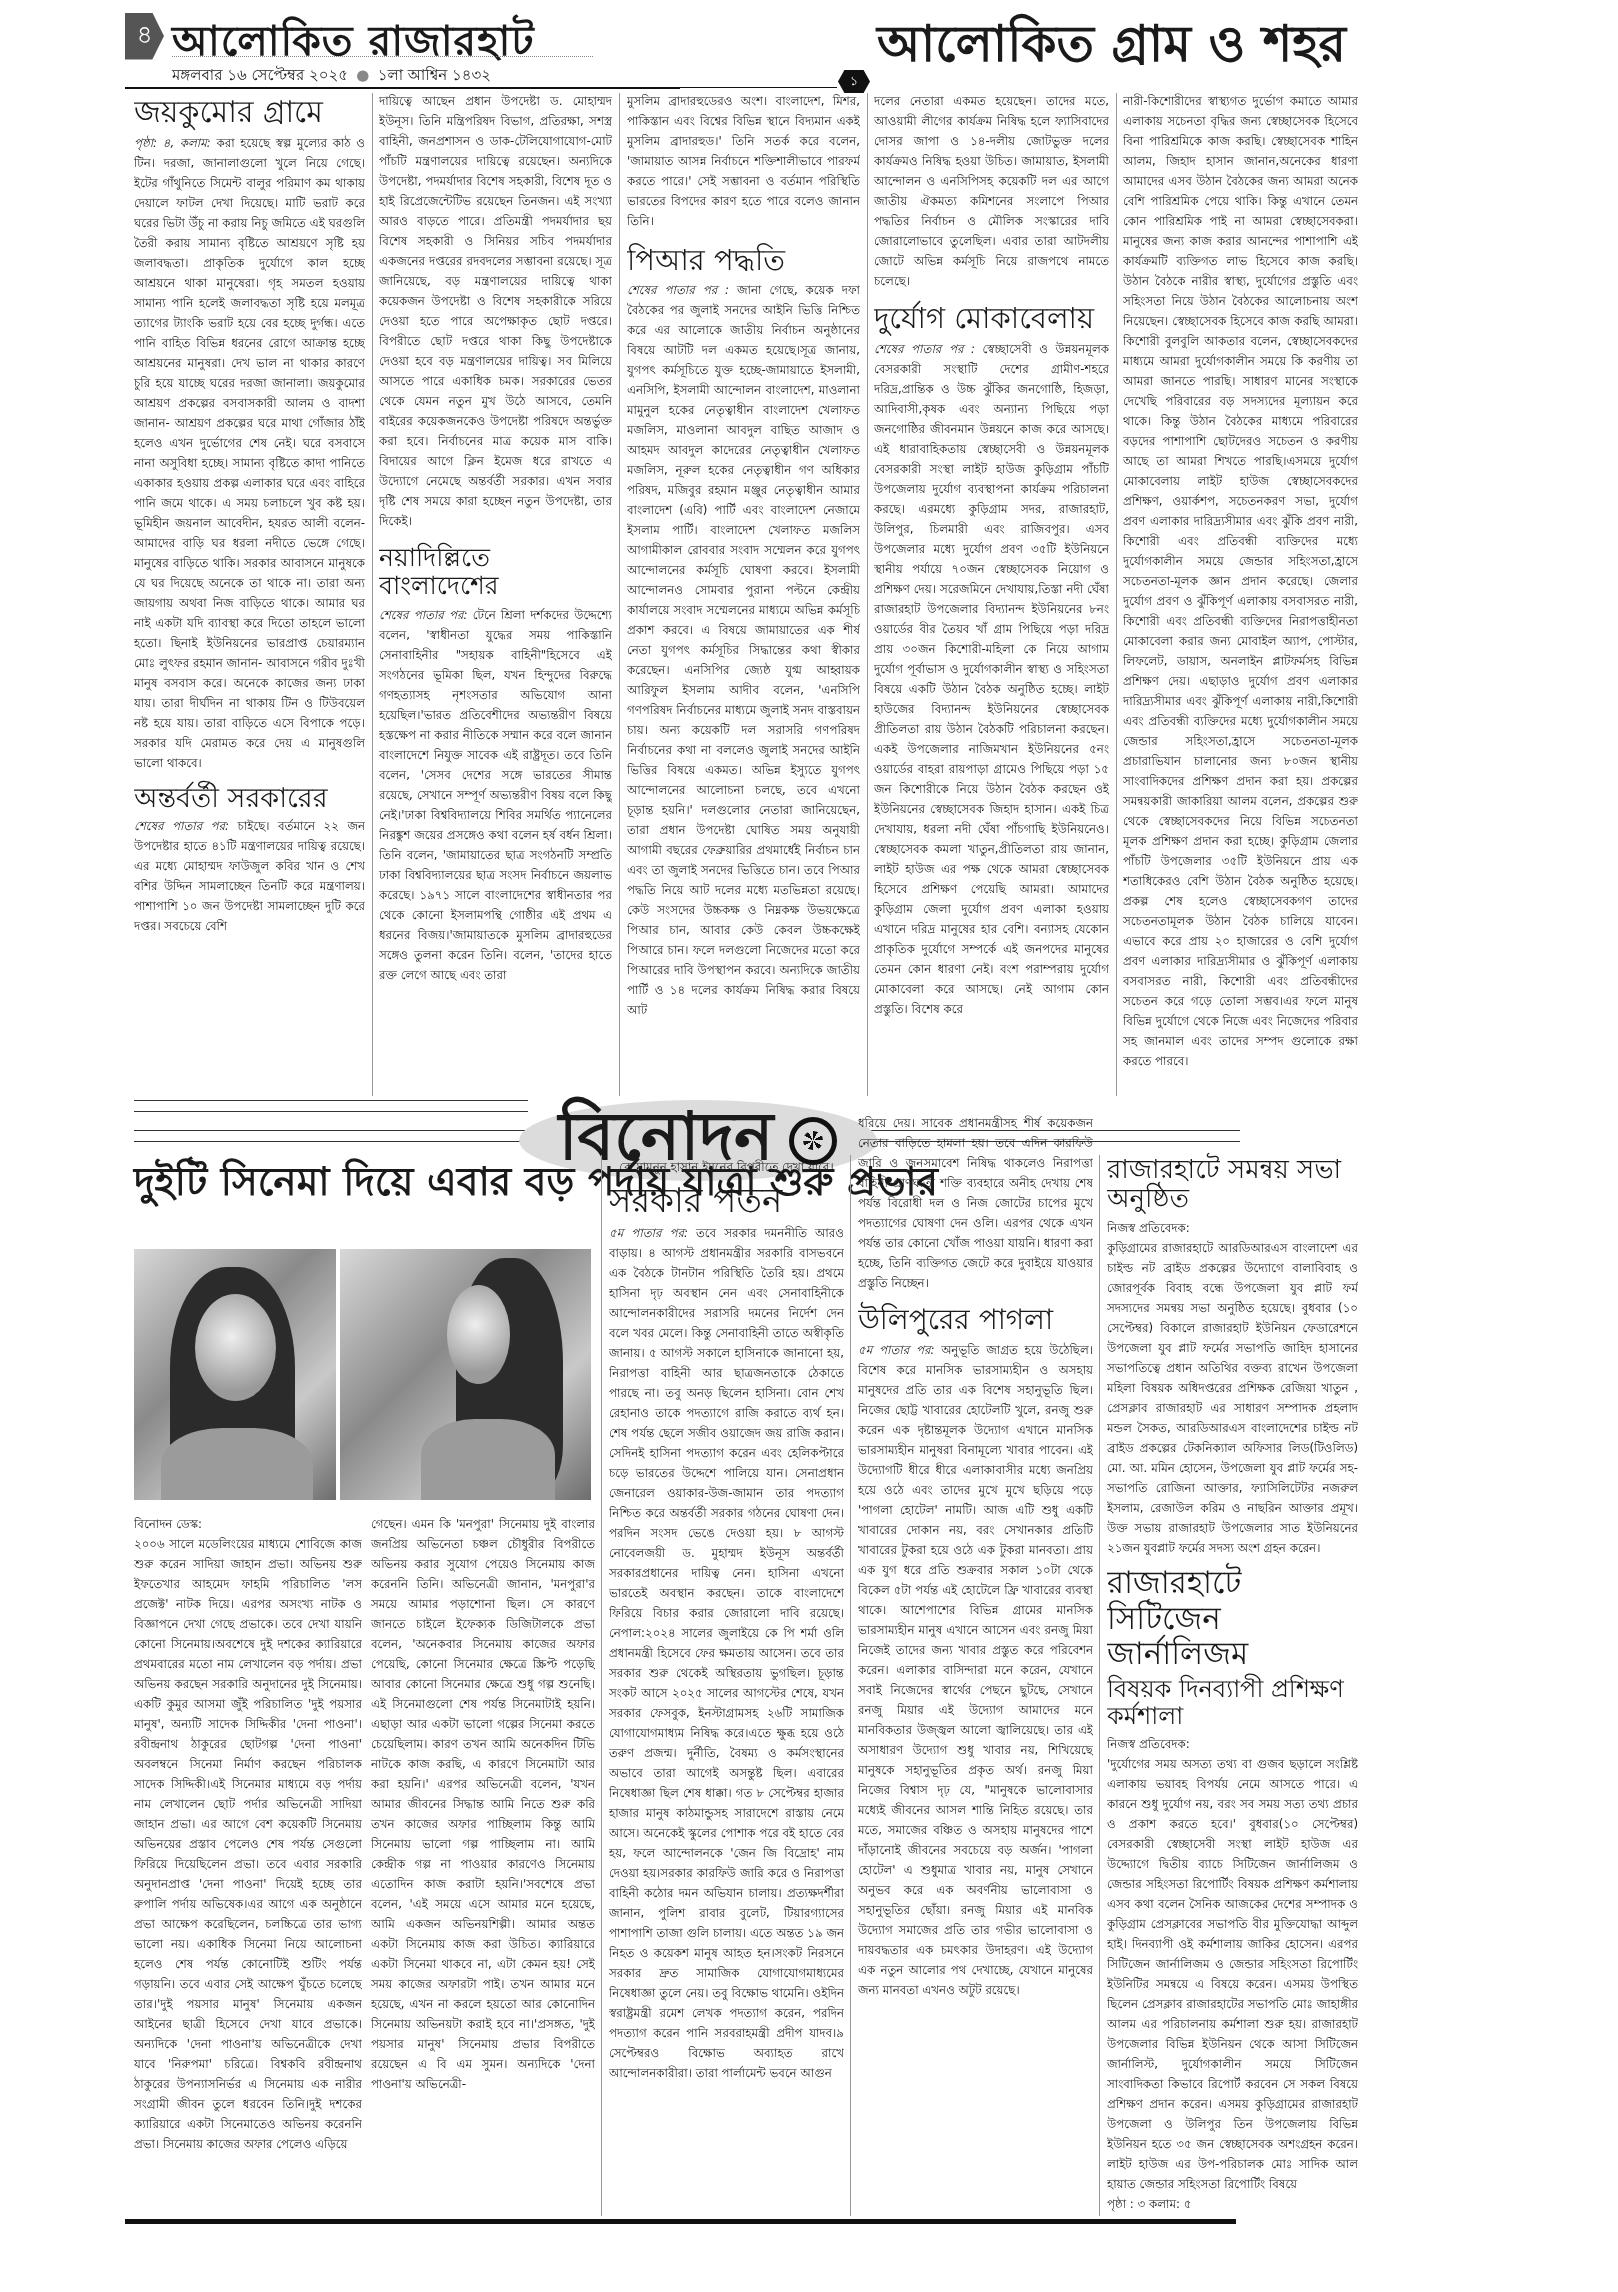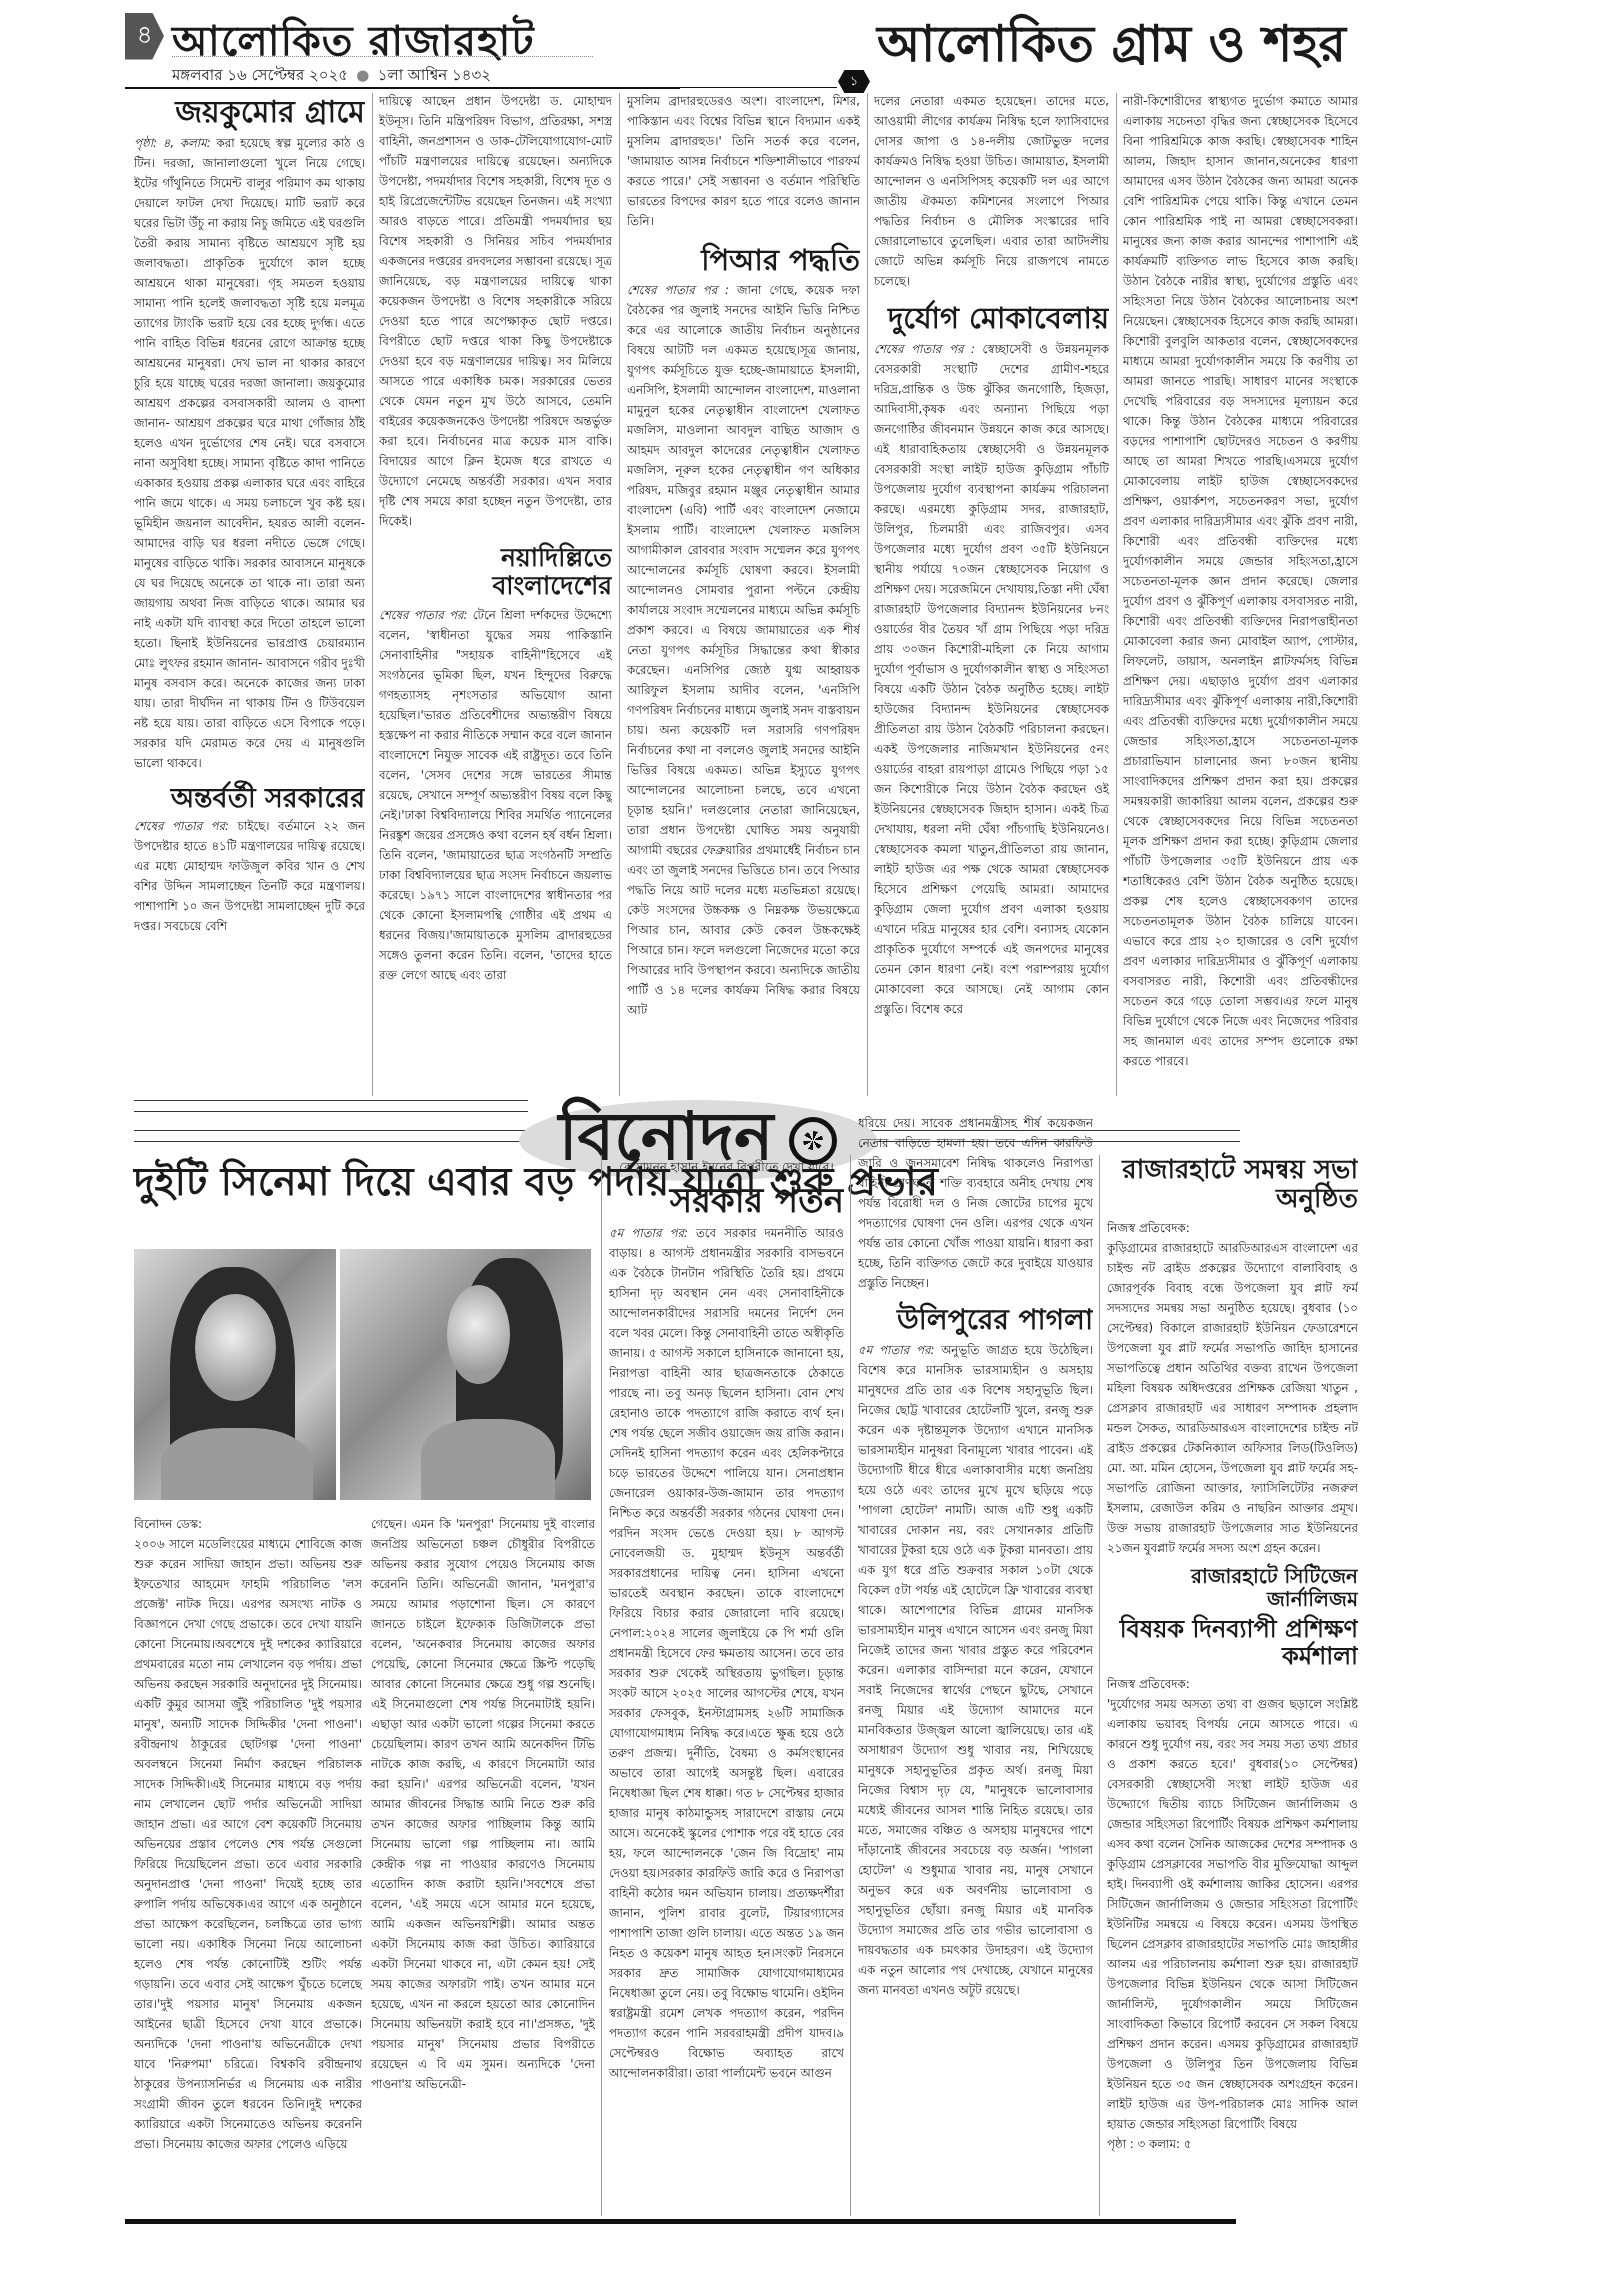--- a/index.html
+++ b/index.html
@@ -11,21 +11,21 @@
   .dotline{position:absolute;left:47px;top:56px;width:421px;border-top:0.9px dotted #888;}
   .dateline{position:absolute;left:47px;top:63px;font-size:15px;color:#222;}
   .dateline .dot{color:#888;margin:0 3.6px;}
   .rule-top{position:absolute;left:0;top:87px;width:555px;border-top:2.7px solid #111;}
   .rule-top2{position:absolute;left:555px;top:87px;width:157px;border-top:1.8px solid #111;}
   .badge1{position:absolute;left:713px;top:70px;width:32px;height:23px;background:#111;color:#fff;font-size:12.5px;display:flex;align-items:center;justify-content:center;clip-path:polygon(20% 0,80% 0,100% 50%,80% 100%,20% 100%,0 50%);}
   .masthead2{position:absolute;left:752px;top:6px;font-size:50px;font-weight:bold;font-family:"DejaVu Serif",serif;white-space:nowrap;}
   
   .col{position:absolute;font-size:11.8px;line-height:20px;text-align:justify;overflow:hidden;}
   .col p{margin:0;}
-  .head{font-family:"DejaVu Serif",serif;font-weight:bold;text-align:right;line-height:1.15;margin:3.6px 0 3.6px;}
+  .head{font-family:"DejaVu Serif",serif;font-weight:normal;text-align:left;line-height:1.15;margin:3.6px 0 3.6px;}
   .kicker{font-style:italic;}
   .vrule{position:absolute;width:0;border-left:0.9px solid #999;}
   
   .band-l{position:absolute;left:9px;width:394px;border-top:1.8px solid #333;}
   .band-r{position:absolute;left:725px;width:390px;border-top:1.8px solid #333;}
   .binodon{position:absolute;left:394px;top:1100px;width:358px;height:81px;background:#dcdcdc;border-radius:50% 50% 50% 50% / 50% 50% 50% 50%;display:flex;align-items:center;justify-content:center;gap:16px;}
   .binodon-title{font-size:66px;font-weight:bold;font-family:"DejaVu Serif",serif;}
   .reel{width:48px;height:48px;border-radius:50%;border:5.4px solid #111;position:relative;box-sizing:border-box;}
   .reel::before{content:"";position:absolute;left:9px;top:9px;width:19.7px;height:19.7px;border-radius:50%;background:repeating-conic-gradient(#111 0 30deg,transparent 30deg 60deg);}
   .big-head{position:absolute;left:9px;top:1160px;width:546px;font-size:39px;font-weight:bold;font-family:"DejaVu Serif",serif;line-height:1.1;white-space:nowrap;}
@@ -130,21 +130,21 @@
     <p>ধরিয়ে দেয়। সাবেক প্রধানমন্ত্রীসহ শীর্ষ কয়েকজন নেতার বাড়িতে হামলা হয়। তবে এদিন কারফিউ জারি ও জনসমাবেশ নিষিদ্ধ থাকলেও নিরাপত্তা বাহিনী প্রাণঘাতী শক্তি ব্যবহারে অনীহ দেখায় শেষ পর্যন্ত বিরোধী দল ও নিজ জোটের চাপের মুখে পদত্যাগের ঘোষণা দেন ওলি। এরপর থেকে এখন পর্যন্ত তার কোনো খোঁজ পাওয়া যায়নি। ধারণা করা হচ্ছে, তিনি ব্যক্তিগত জেটে করে দুবাইয়ে যাওয়ার প্রস্তুতি নিচ্ছেন।</p>
     <div class="head" style="font-size:28px;margin-top:11px;">উলিপুরের পাগলা</div>
     <p><span class="kicker">৫ম পাতার পর:</span> <span>অনুভূতি জাগ্রত হয়ে উঠেছিল। বিশেষ করে মানসিক ভারসাম্যহীন ও অসহায় মানুষদের প্রতি তার এক বিশেষ সহানুভূতি ছিল। নিজের ছোট্ট খাবারের হোটেলটি খুলে, রনজু শুরু করেন এক দৃষ্টান্তমূলক উদ্যোগ এখানে মানসিক ভারসাম্যহীন মানুষরা বিনামূল্যে খাবার পাবেন। এই উদ্যোগটি ধীরে ধীরে এলাকাবাসীর মধ্যে জনপ্রিয় হয়ে ওঠে এবং তাদের মুখে মুখে ছড়িয়ে পড়ে 'পাগলা হোটেল' নামটি। আজ এটি শুধু একটি খাবারের দোকান নয়, বরং সেখানকার প্রতিটি খাবারের টুকরা হয়ে ওঠে এক টুকরা মানবতা। প্রায় এক যুগ ধরে প্রতি শুক্রবার সকাল ১০টা থেকে বিকেল ৫টা পর্যন্ত এই হোটেলে ফ্রি খাবারের ব্যবস্থা থাকে। আশেপাশের বিভিন্ন গ্রামের মানসিক ভারসাম্যহীন মানুষ এখানে আসেন এবং রনজু মিয়া নিজেই তাদের জন্য খাবার প্রস্তুত করে পরিবেশন করেন। এলাকার বাসিন্দারা মনে করেন, যেখানে সবাই নিজেদের স্বার্থের পেছনে ছুটছে, সেখানে রনজু মিয়ার এই উদ্যোগ আমাদের মনে মানবিকতার উজ্জ্বল আলো জ্বালিয়েছে। তার এই অসাধারণ উদ্যোগ শুধু খাবার নয়, শিখিয়েছে মানুষকে সহানুভূতির প্রকৃত অর্থ। রনজু মিয়া নিজের বিশ্বাস দৃঢ় যে, "মানুষকে ভালোবাসার মধ্যেই জীবনের আসল শান্তি নিহিত রয়েছে। তার মতে, সমাজের বঞ্চিত ও অসহায় মানুষদের পাশে দাঁড়ানোই জীবনের সবচেয়ে বড় অর্জন। 'পাগলা হোটেল' এ শুধুমাত্র খাবার নয়, মানুষ সেখানে অনুভব করে এক অবর্ণনীয় ভালোবাসা ও সহানুভূতির ছোঁয়া। রনজু মিয়ার এই মানবিক উদ্যোগ সমাজের প্রতি তার গভীর ভালোবাসা ও দায়বদ্ধতার এক চমৎকার উদাহরণ। এই উদ্যোগ এক নতুন আলোর পথ দেখাচ্ছে, যেখানে মানুষের জন্য মানবতা এখনও অটুট রয়েছে।</span></p>
   </div>
   <div class="vrule" style="left:974px;top:1155px;height:1061px;"></div>
 
   <div class="col" style="left:982px;top:1151px;width:251px;height:1066px;">
     <div class="head" style="font-size:26px;">রাজারহাটে সমন্বয় সভা অনুষ্ঠিত</div>
     <p>নিজস্ব প্রতিবেদক:</p>
     <p>কুড়িগ্রামের রাজারহাটে আরডিআরএস বাংলাদেশ এর চাইল্ড নট ব্রাইড প্রকল্পের উদ্যোগে বালাবিবাহ ও জোরপূর্বক বিবাহ বন্ধে উপজেলা যুব প্লাট ফর্ম সদস্যদের সমন্বয় সভা অনুষ্ঠিত হয়েছে। বুধবার (১০ সেপ্টেম্বর) বিকালে রাজারহাট ইউনিয়ন ফেডারেশনে উপজেলা যুব প্লাট ফর্মের সভাপতি জাহিদ হাসানের সভাপতিত্বে প্রধান অতিথির বক্তব্য রাখেন উপজেলা মহিলা বিষয়ক অধিদপ্তরের প্রশিক্ষক রেজিয়া খাতুন , প্রেসক্লাব রাজারহাট এর সাধারণ সম্পাদক প্রহলাদ মন্ডল সৈকত, আরডিআরএস বাংলাদেশের চাইল্ড নট ব্রাইড প্রকল্পের টেকনিক্যাল অফিসার লিড(টিওলিড) মো. আ. মমিন হোসেন, উপজেলা যুব প্লাট ফর্মের সহ-সভাপতি রোজিনা আক্তার, ফ্যাসিলিটেটর নজরুল ইসলাম, রেজাউল করিম ও নাছরিন আক্তার প্রমূখ। উক্ত সভায় রাজারহাট উপজেলার সাত ইউনিয়নের ২১জন যুবপ্লাট ফর্মের সদস্য অংশ গ্রহন করেন।</p>
-    <div class="head" style="font-size:20px;margin-top:7.2px;">রাজারহাটে সিটিজেন জার্নালিজম</div>
+    <div class="head" style="font-size:31px;margin-top:7.2px;">রাজারহাটে সিটিজেন জার্নালিজম</div>
     <div class="head" style="font-size:24px;margin-top:0;">বিষয়ক দিনব্যাপী প্রশিক্ষণ কর্মশালা</div>
     <p>নিজস্ব প্রতিবেদক:</p>
     <p>'দুর্যোগের সময় অসত্য তথ্য বা গুজব ছড়ালে সংশ্লিষ্ট এলাকায় ভয়াবহ বিপর্যয় নেমে আসতে পারে। এ কারনে শুধু দুর্যোগ নয়, বরং সব সময় সত্য তথ্য প্রচার ও প্রকাশ করতে হবে।' বুধবার(১০ সেপ্টেম্বর) বেসরকারী স্বেচ্ছাসেবী সংস্থা লাইট হাউজ এর উদ্দ্যোগে দ্বিতীয় ব্যাচে সিটিজেন জার্নালিজম ও জেন্ডার সহিংসতা রিপোর্টিং বিষয়ক প্রশিক্ষণ কর্মশালায় এসব কথা বলেন সৈনিক আজকের দেশের সম্পাদক ও কুড়িগ্রাম প্রেসক্লাবের সভাপতি বীর মুক্তিযোদ্ধা আব্দুল হাই। দিনব্যাপী ওই কর্মশালায় জাকির হোসেন। এরপর সিটিজেন জার্নালিজম ও জেন্ডার সহিংসতা রিপোর্টিং ইউনিটির সমন্বয়ে এ বিষয়ে করেন। এসময় উপস্থিত ছিলেন প্রেসক্লাব রাজারহাটের সভাপতি মোঃ জাহাঙ্গীর আলম এর পরিচালনায় কর্মশালা শুরু হয়। রাজারহাট উপজেলার বিভিন্ন ইউনিয়ন থেকে আসা সিটিজেন জার্নালিস্ট, দুর্যোগকালীন সময়ে সিটিজেন সাংবাদিকতা কিভাবে রিপোর্ট করবেন সে সকল বিষয়ে প্রশিক্ষণ প্রদান করেন। এসময় কুড়িগ্রামের রাজারহাট উপজেলা ও উলিপুর তিন উপজেলায় বিভিন্ন ইউনিয়ন হতে ৩৫ জন স্বেচ্ছাসেবক অশংগ্রহন করেন। লাইট হাউজ এর উপ-পরিচালক মোঃ সাদিক আল হায়াত জেন্ডার সহিংসতা রিপোর্টিং বিষয়ে</p>
     <p style="text-align:left;">পৃষ্ঠা : ৩ কলাম: ৫</p>
   </div>
 
   <div class="bottom-rule" style="left:0;width:1111px;"></div>
 </div>
 
 

